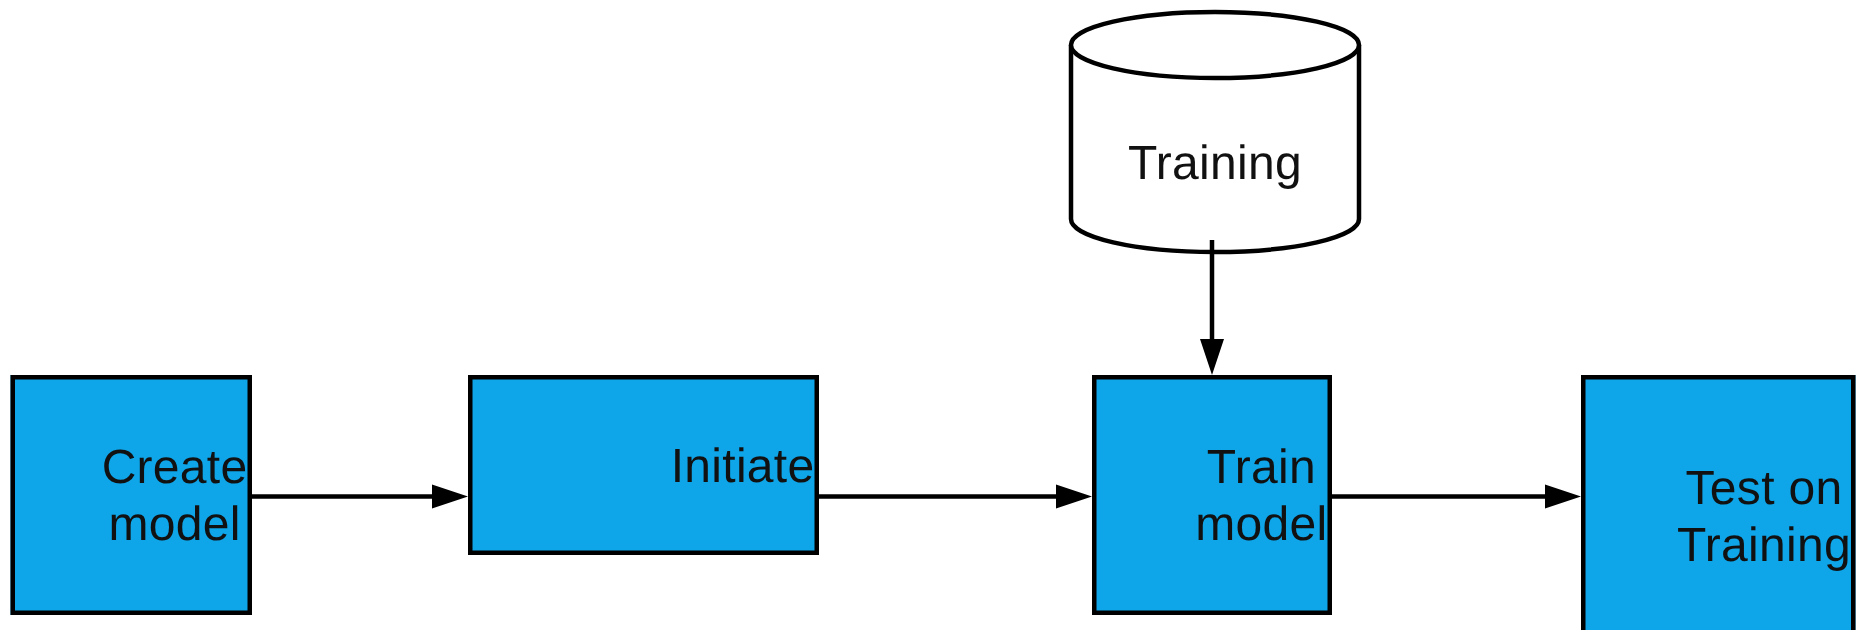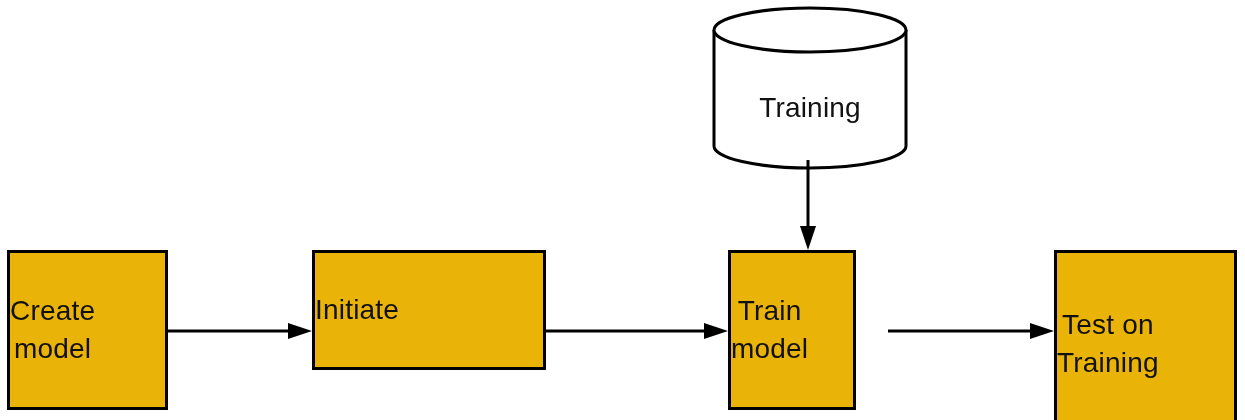--- a/index.html
+++ b/index.html
@@ -12,28 +12,28 @@
     width: 1245px;
     height: 420px;
     background: #ffffff;
     overflow: hidden;
     font-family: "Liberation Sans", "DejaVu Sans", sans-serif;
   }
   .node-box {
     position: absolute;
     box-sizing: border-box;
     border: 3px solid #000000;
-    background: #eab308;
+    background: #0ea5e9;
     display: flex;
     align-items: center;
-    justify-content: flex-start;
+    justify-content: flex-end;
   }
   .node-label {
     text-align: center;
-    font-size: 28px;
+    font-size: 32px;
     line-height: 38px;
     color: #111111;
     letter-spacing: 0.2px;
   }
   .arrow-svg {
     position: absolute;
     overflow: visible;
   }
   .cyl-svg {
     position: absolute;
@@ -51,21 +51,21 @@
     align-items: center;
     justify-content: center;
     text-align: center;
     font-size: 28px;
     line-height: 38px;
     color: #111111;
   }
   
   #box-create    { left: 7px;    top: 250px; width: 161px; height: 160px; }
   #box-initiate  { left: 312px;  top: 250px; width: 234px; height: 120px; }
-  #box-train     { left: 728px;  top: 250px; width: 128px; height: 160px; }
+  #box-train     { left: 728px;  top: 250px; width: 160px; height: 160px; }
   #box-test      { left: 1054px; top: 250px; width: 183px; height: 188px; }
 </style>
 </head>
 <body>
 
 <div id="canvas">
 
   <svg class="cyl-svg" width="202" height="170" viewBox="0 0 202 170">
     <path d="M 5 26 L 5 142 A 96 22 0 0 0 197 142 L 197 26" fill="#ffffff" stroke="#000000" stroke-width="3"></path>
     <ellipse cx="101" cy="26" rx="96" ry="22" fill="#ffffff" stroke="#000000" stroke-width="3"></ellipse>

